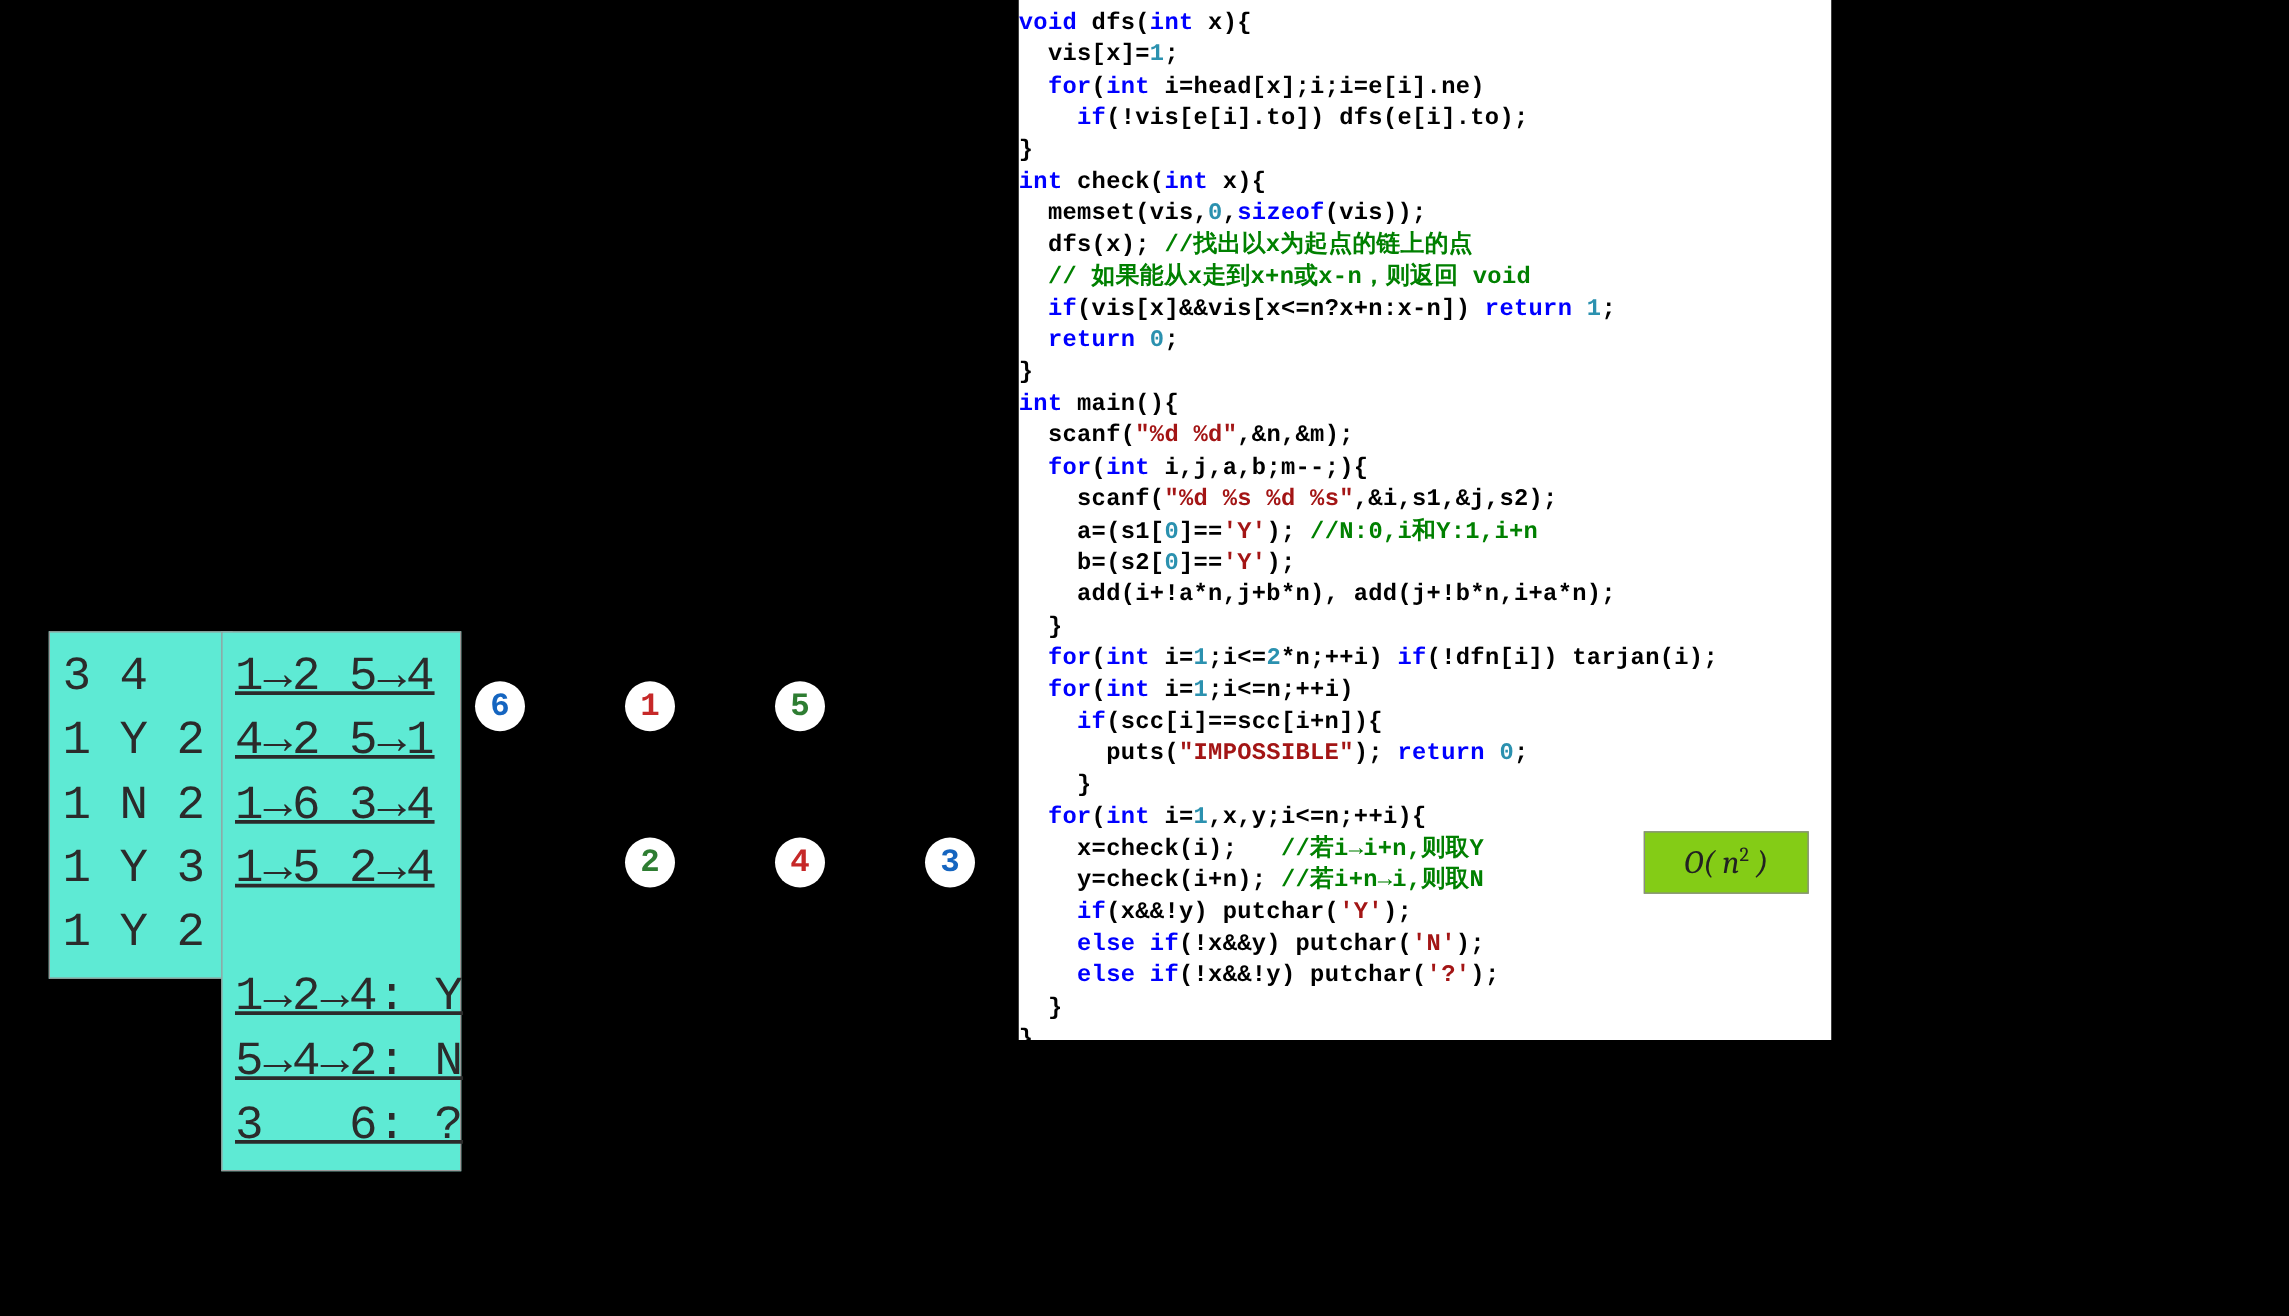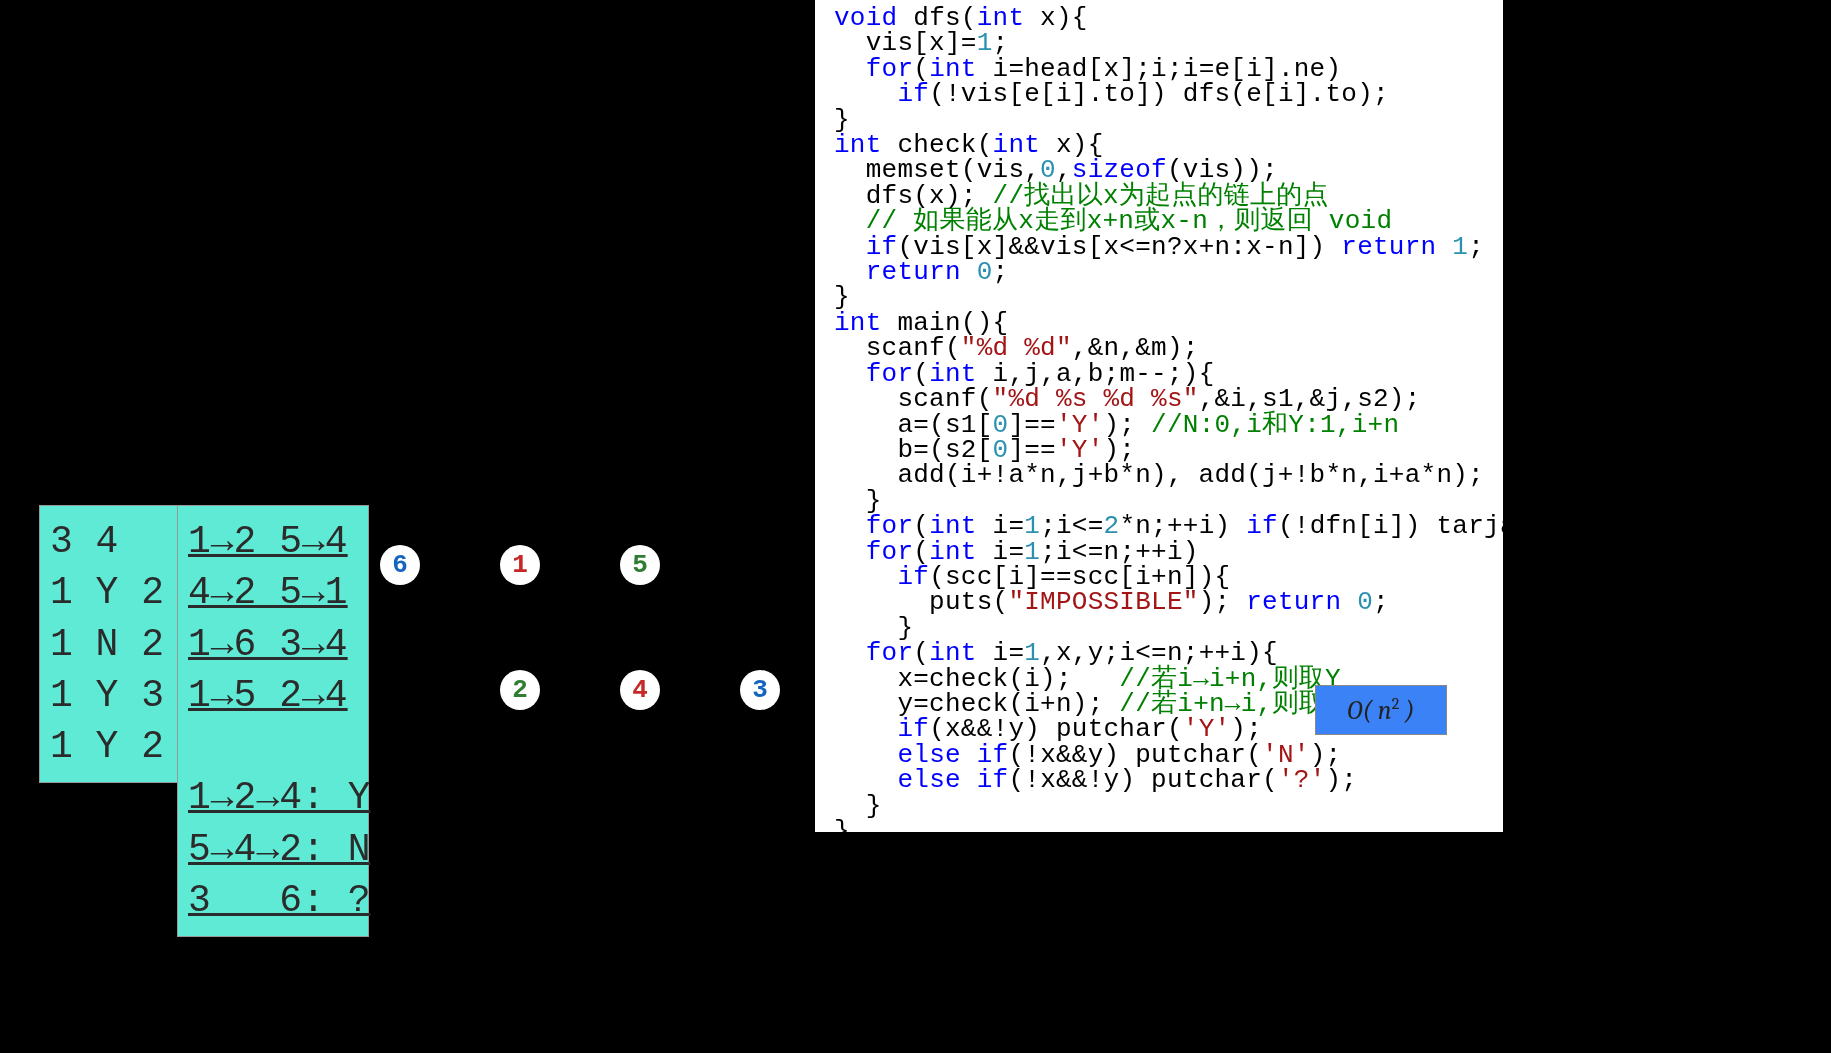--- a/index.html
+++ b/index.html
@@ -49,47 +49,47 @@
   .red { color: #c62828; }
   .green { color: #2e7d32; }
   .code-panel {
     position: absolute;
     left: 815px;
     top: 0;
     width: 650px;
     height: 820px;
     background: #fff;
     color: #000;
-    font-size: 26px;
+    font-size: 19px;
     line-height: 25.4px;
-    padding: 6px 19px;
+    padding: 6px 0;
     white-space: pre;
     font-family: "Consolas", "Courier New", monospace;
     letter-spacing: 0.25px;
+    font-weight: bold;
   }
   .kw { color: #0000ff; }
   .str { color: #a31515; }
   .cmt { color: #008000; text-align: center; }
   .kw2 { color: #2b91af; }
   .complexity {
     position: absolute;
     left: 1315px;
     top: 665px;
     width: 130px;
     height: 48px;
-    background: #3b82f6;
+    background: #84cc16;
     border: 1px solid #888;
     display: flex;
     align-items: center;
     justify-content: center;
     font-family: "Cambria", "Times New Roman", serif;
     font-size: 26px;
     font-style: italic;
     color: #222;
-    margin-top: 20px;
   }
   .complexity sup { font-size: 16px; font-style: normal; }
 </style>
 </head>
 <body>
 
 <div class="panel left">3 4
 1 Y 2 N
 1 N 2 N
 1 Y 3 Y

